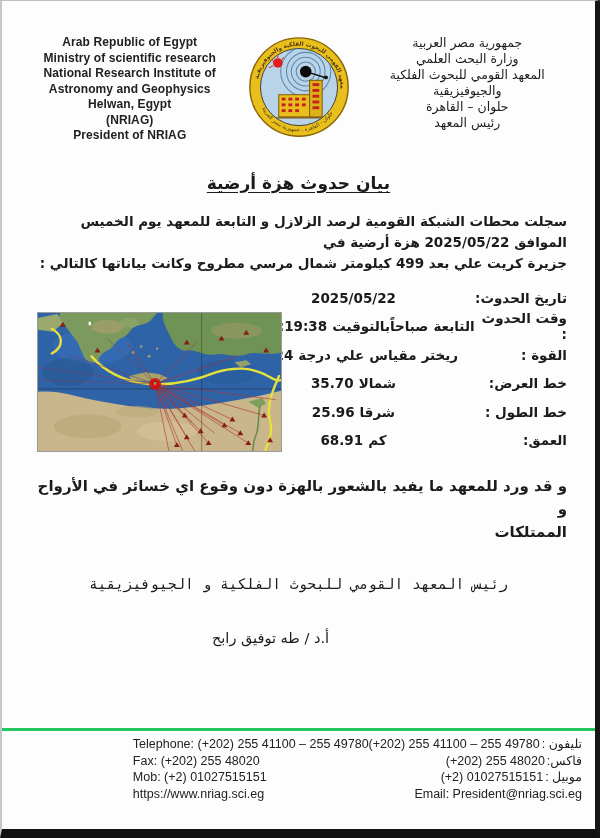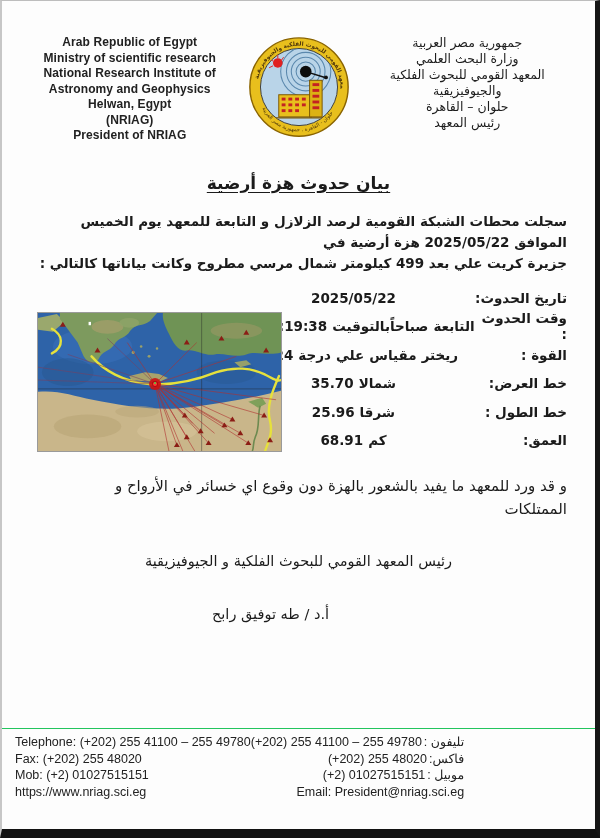--- a/index.html
+++ b/index.html
@@ -22,26 +22,26 @@
     font-size:13.5px; line-height:21px; white-space:pre-line;}
   .body-row{position:relative; height:172px; margin-top:10px;}
   .fields{position:absolute; top:0; right:0; width:335px;}
   .field-row{display:flex; direction:rtl; align-items:center; height:28.5px;}
   .field-label{width:120px; padding-left:6px; font-weight:bold; font-size:13.5px; text-align:right; box-sizing:border-box;}
   .field-row{padding-right:28px;}
   .field-value{flex:1; direction:ltr; display:flex; justify-content:center; gap:5px;
     font-weight:bold; font-size:13.5px; white-space:nowrap;align-items:center;}
   .map-box{position:absolute; left:35px; top:28px; width:245px; height:140px; border:1px solid #9a9a9a; box-sizing:border-box;}
   .map-box svg{display:block; width:100%; height:100%;}
-  .impact{margin:19px 28px 0 28px; direction:rtl; text-align:right; font-weight:normal;
+  .impact{margin:19px 28px 0 28px; direction:rtl; text-align:right; font-weight:bold;
     font-size:15px; line-height:23px; white-space:pre-line;}
-  .sig-title{margin-top:32px; text-align:center; direction:rtl; font-size:14.5px;}
+  .sig-title{margin-top:32px; text-align:center; direction:rtl; font-size:14.5px;font-family:Liberation Mono, monospace;}
   .sig-name{margin-top:37px; text-align:center; direction:rtl; font-size:14.5px; position:relative; left:-28px;}
-  .footer{position:absolute; top:727px; left:0; right:0; border-top:1px solid #22c55e;
-    display:flex; justify-content:flex-start; padding:5px 13px 0 13px;
+  .footer{position:absolute; top:727px; left:0; right:0; border-top:3px solid #22c55e;
+    display:flex; justify-content:flex-end; padding:5px 13px 0 13px;
     font-family:"Liberation Sans",sans-serif; font-size:12.5px; line-height:16.5px; color:#222;}
   .footer-left div{white-space:nowrap;}
   .footer-right{direction:rtl; text-align:right;}
   .footer-line{display:flex; direction:rtl; justify-content:flex-start; gap:2px; white-space:nowrap;}
   .footer-number{direction:ltr; unicode-bidi:isolate;}
 </style>
 </head>
 <body>
 
 <div class="page">

